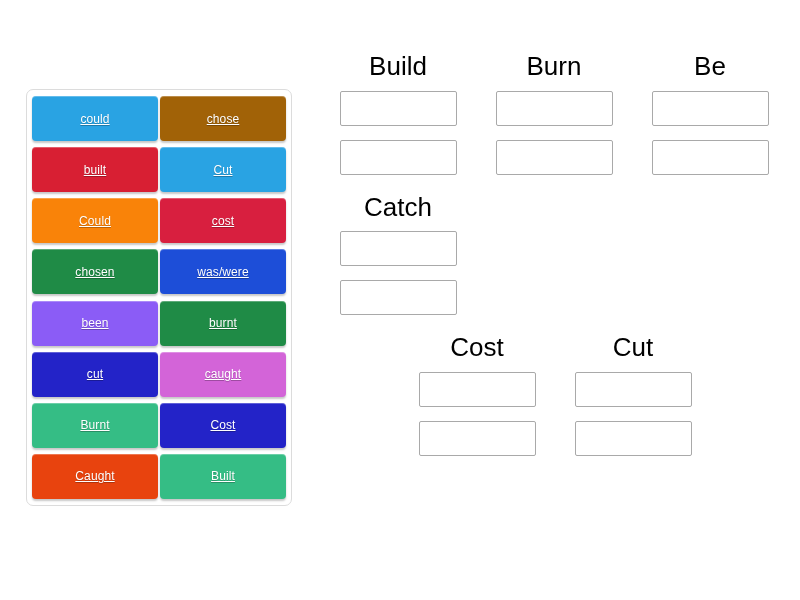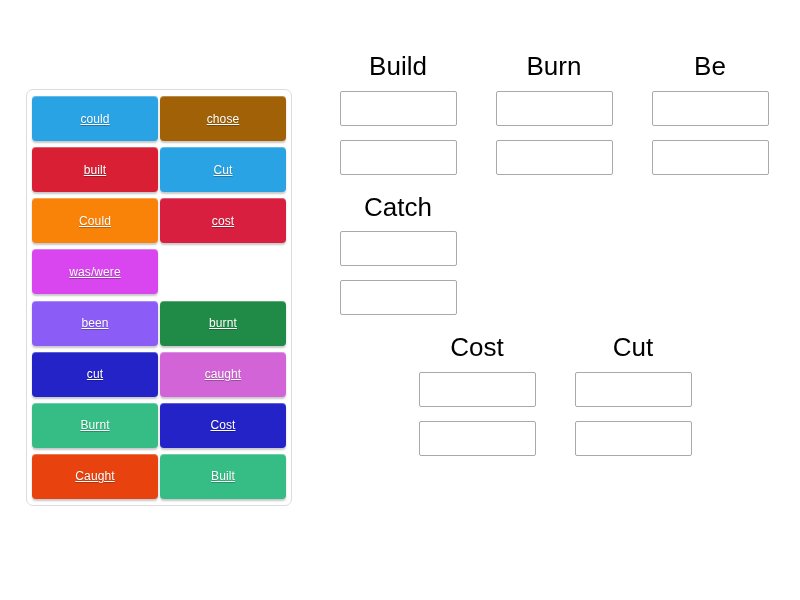--- a/index.html
+++ b/index.html
@@ -106,21 +106,22 @@
     </div>
     <div class="tile-row">
       <div class="tile" style="background: rgb(216, 31, 51);">built</div>
       <div class="tile" style="background: rgb(41, 163, 227);">Cut</div>
     </div>
     <div class="tile-row">
       <div class="tile" style="background: rgb(249, 131, 9);">Could</div>
       <div class="tile" style="background: rgb(216, 31, 63);">cost</div>
     </div>
     <div class="tile-row">
-      <div class="tile" style="background: #d946ef;">was/were</div>
+      <div class="tile" style="background: rgb(31, 139, 70);">chosen</div>
+      <div class="tile" style="background: #1d4ed8;">was/were</div>
     </div>
     <div class="tile-row">
       <div class="tile" style="background: #8b5cf6;">been</div>
       <div class="tile" style="background: rgb(31, 139, 70);">burnt</div>
     </div>
     <div class="tile-row">
       <div class="tile" style="background: rgb(35, 35, 200);">cut</div>
       <div class="tile" style="background: rgb(211, 100, 216);">caught</div>
     </div>
     <div class="tile-row">

